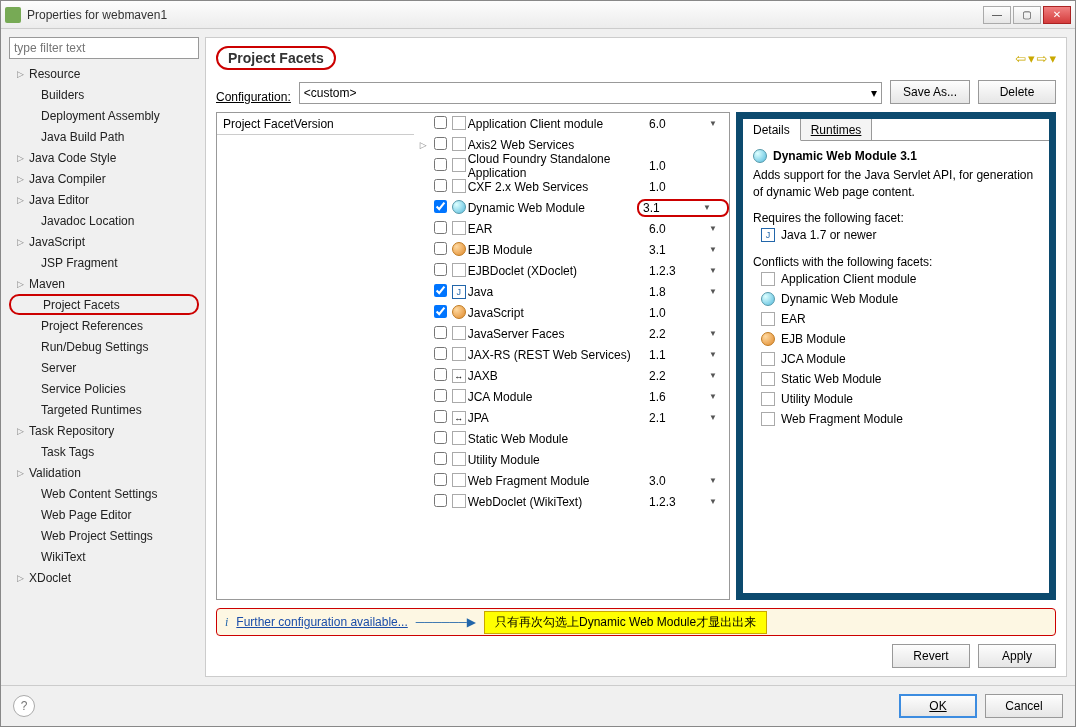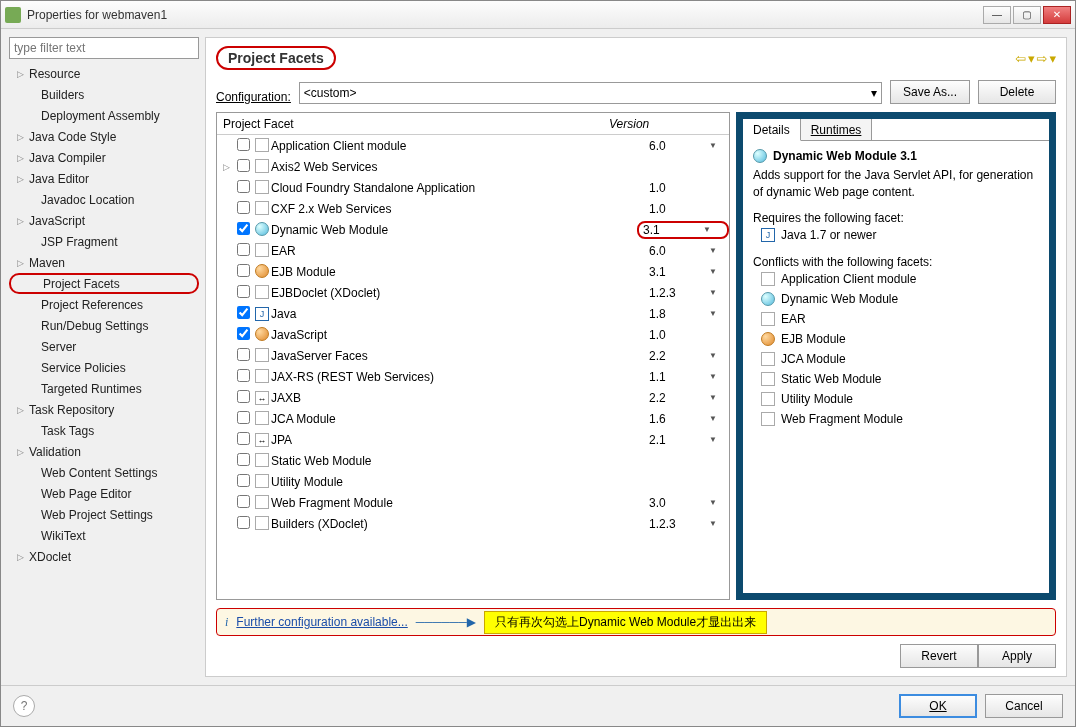--- a/index.html
+++ b/index.html
@@ -24,24 +24,24 @@
 .main { flex: 1; display: flex; flex-direction: column; background: #fff; border: 1px solid #ccc; padding: 8px 10px; }
 .main-header { display: flex; align-items: center; }
 .main-title { font-size: 14px; font-weight: bold; color: #333; border: 2px solid #c00; border-radius: 12px; padding: 2px 10px; }
 .nav-arrows { margin-left: auto; display: flex; gap: 2px; color: #c9a800; }
 .nav-arrow { font-size: 13px; cursor: pointer; }
 .config-row { display: flex; align-items: flex-end; gap: 8px; margin-top: 10px; }
 .config-label { text-decoration: underline; }
 .config-select { flex: 1; height: 22px; border: 1px solid #999; padding: 0 4px; display: flex; align-items: center; justify-content: space-between; background: #fff; }
 .btn { height: 24px; min-width: 78px; border: 1px solid #999; background: linear-gradient(#fdfdfd,#e6e6e6); padding: 0 12px; display: flex; align-items: center; justify-content: center; cursor: pointer; }
 .content-row { display: flex; gap: 6px; margin-top: 8px; flex: 1; min-height: 0; }
-.facets-panel { flex: 1; border: 1px solid #999; display: flex; flex-direction: column; min-height: 0; }
+.facets-panel { flex: 1; border: 1px solid #999; display: flex; flex-direction: row; min-height: 0; }
 .facets-header { display: flex; background: #fff; border-bottom: 1px solid #ccc; height: 22px; align-items: center; }
 .fh-col1 { flex: 1; padding-left: 6px; }
-.fh-col2 { width: 120px; font-style: italic; }
+.fh-col2 { width: 120px; }
 .facets-list { flex: 1; overflow-y: auto; }
 .facet-row { display: flex; align-items: center; height: 21px; padding-left: 6px; }
 .facet-row .arrow { width: 14px; font-size: 9px; color: #888; }
 .facet-row .cb { width: 16px; }
 .facet-row .cb input { margin: 0; }
 .facet-row .icon { width: 18px; text-align: center; font-size: 11px; }
 .facet-row .name { flex: 1; }
 .facet-row .ver { width: 60px; }
 .facet-row .dd { width: 20px; font-size: 8px; color: #555; }
 .facet-row.marked .ver-wrap { border: 2px solid #c00; border-radius: 8px; padding: 0 4px; display: inline-flex; align-items: center; }
@@ -54,21 +54,21 @@
 .details-title b { font-size: 12px; }
 .details-desc { margin-bottom: 10px; line-height: 1.4; }
 .details-section { margin-bottom: 10px; }
 .details-list { margin-left: 8px; }
 .details-list-item { display: flex; align-items: center; gap: 6px; height: 20px; }
 .bottom-bar { margin-top: 8px; border: 1px solid #c00; border-radius: 4px; background: #fdf7e3; height: 28px; display: flex; align-items: center; padding: 0 8px; gap: 8px; }
 .info-icon { color: #26a; font-family: Georgia; font-style: italic; }
 .link { color: #1a4da8; text-decoration: underline; cursor: pointer; }
 .annotation-arrow { color: #26a; }
 .annotation-box { background: #ffff00; border: 1px solid #c9a800; padding: 2px 10px; }
-.action-row { display: flex; justify-content: flex-end; margin-top: 8px; }
+.action-row { display: flex; justify-content: flex-end; gap: 8px; margin-top: 8px; }
 .footer { display: flex; align-items: center; padding: 8px 12px; border-top: 1px solid #ccc; background: #f0f0f0; }
 .help-btn { width: 22px; height: 22px; border-radius: 11px; border: 1px solid #aaa; background: #fff; display: flex; align-items: center; justify-content: center; color: #777; cursor: pointer; }
 .footer-btns { margin-left: auto; display: flex; gap: 8px; }
 .btn.primary { border: 2px solid #3c8ce0; text-decoration: underline; }
 .ficon { display: inline-block; width: 14px; height: 14px; border: 1px solid #aaa; background: #fff; font-size: 9px; text-align: center; line-height: 12px; }
 .ficon.globe { border-radius: 50%; background: radial-gradient(circle at 30% 30%, #dff, #5bd); border-color: #59a; }
 .ficon.orange { background: radial-gradient(circle at 30% 30%, #ffd9a0, #e08a2c); border-color: #c07a20; border-radius: 50%; }
 .ficon.doc { background: #fff; }
 .ficon.java { color: #26a; border-color: #26a; }
 </style>
@@ -95,20 +95,24 @@
             <span class="label">Resource</span>
           </div>
           <div class="tree-item child">
             <span class="arrow"></span>
             <span class="label">Builders</span>
           </div>
           <div class="tree-item child">
             <span class="arrow"></span>
             <span class="label">Deployment Assembly</span>
           </div>
+          <div class="tree-item child">
+            <span class="arrow"></span>
+            <span class="label">Java Build Path</span>
+          </div>
           <div class="tree-item">
             <span class="arrow">▷</span>
             <span class="label">Java Code Style</span>
           </div>
           <div class="tree-item">
             <span class="arrow">▷</span>
             <span class="label">Java Compiler</span>
           </div>
           <div class="tree-item">
             <span class="arrow">▷</span>
@@ -364,21 +368,21 @@
                 <span class="cb"><input type="checkbox" style=""></span>
                 <span class="icon"><span class="ficon doc"></span></span>
                 <span class="name">Web Fragment Module</span>
                 <span class="ver">3.0</span>
                 <span class="dd">▼</span>
               </div>
               <div class="facet-row">
                 <span class="arrow"></span>
                 <span class="cb"><input type="checkbox" style=""></span>
                 <span class="icon"><span class="ficon doc"></span></span>
-                <span class="name">Builders (XDoclet)</span>
+                <span class="name">WebDoclet (WikiText)</span>
                 <span class="ver">1.2.3</span>
                 <span class="dd">▼</span>
               </div>
             </div>
         </div>
 
         <div class="details-panel">
           <div class="tabs">
             <div class="tab active">Details</div>
             <div class="tab">

